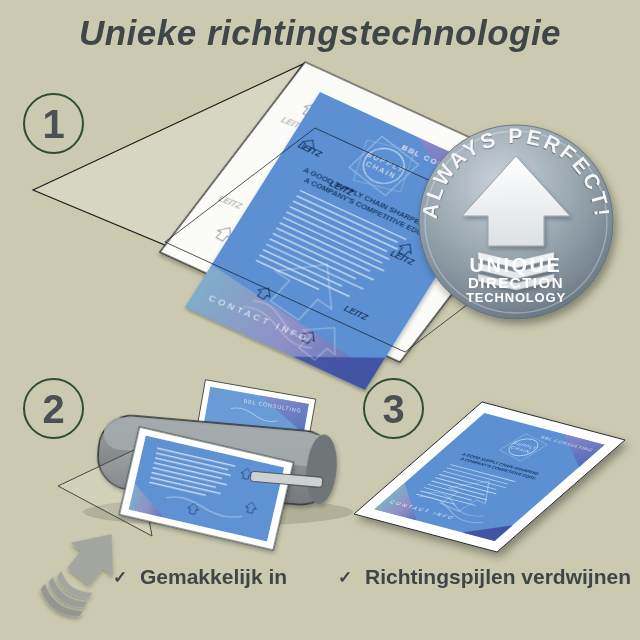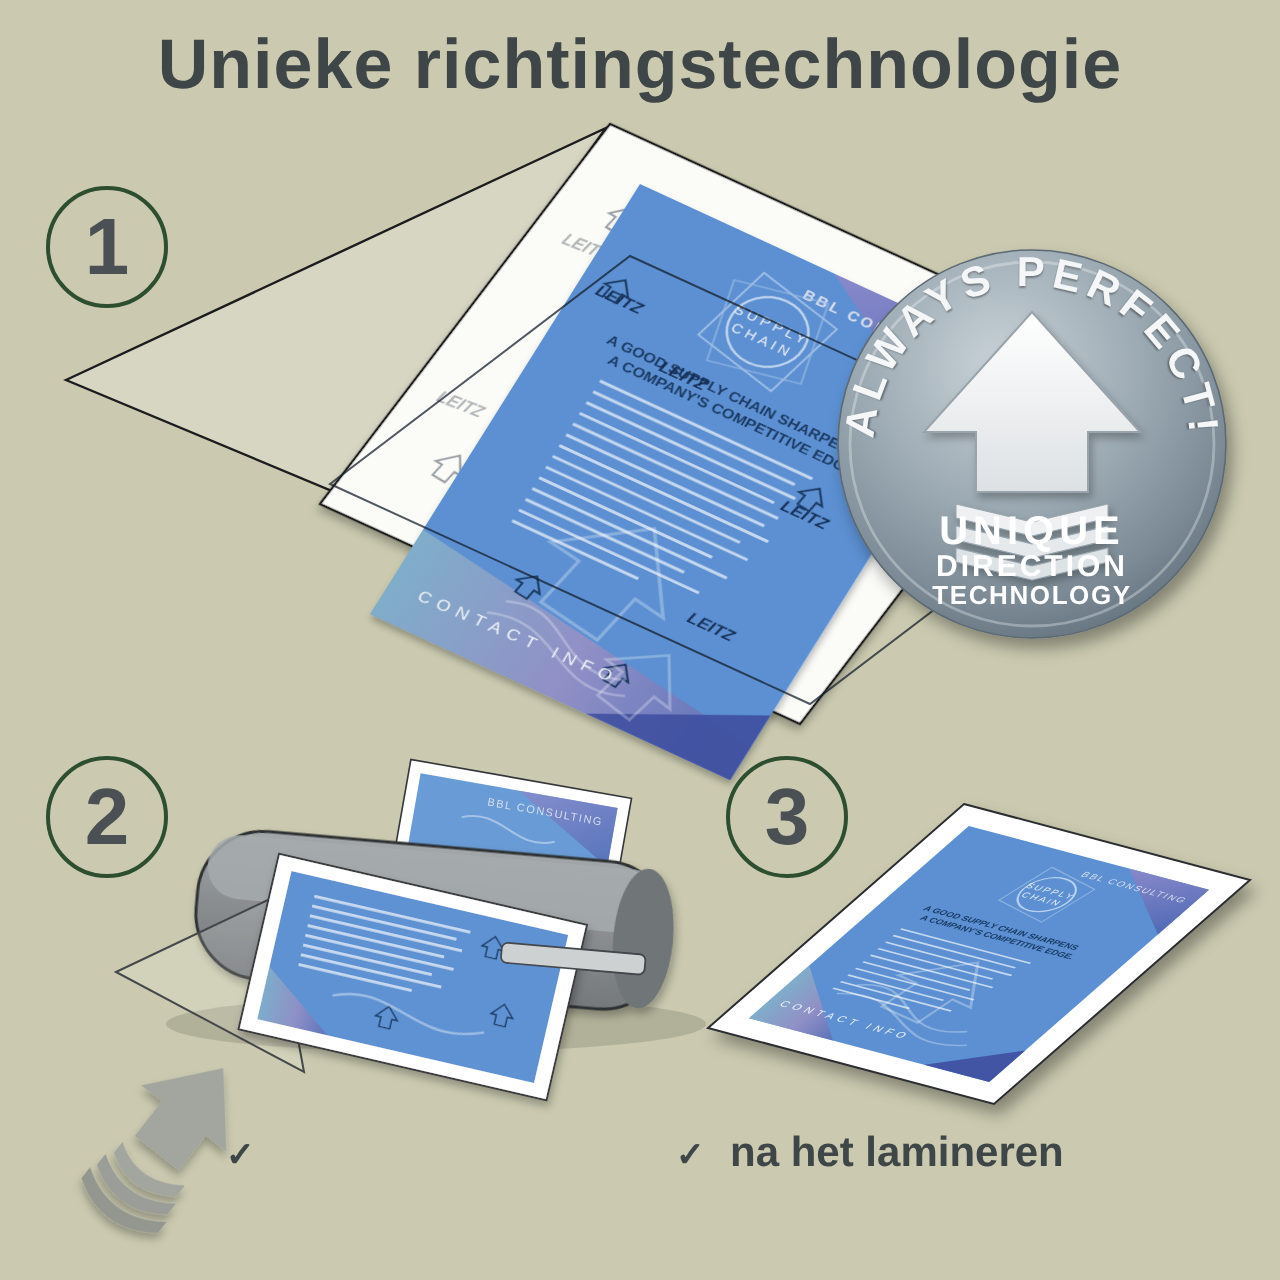--- a/index.html
+++ b/index.html
@@ -5,20 +5,21 @@
   html,body{margin:0;padding:0;}
   .canvas{
     position:relative;width:640px;height:640px;overflow:hidden;
     background:#cbcab0;
     font-family:"Liberation Sans",sans-serif;
   }
   .title{
     position:absolute;left:0;top:13px;width:640px;
     text-align:center;font-size:35px;font-weight:bold;color:#3f4647;
     letter-spacing:0.5px;
+    font-style:italic;
   }
   .step-circle{
     position:absolute;width:57px;height:57px;border-radius:50%;
     border:2.5px solid #2e4e30;display:flex;align-items:center;justify-content:center;
   }
   .step-circle .num{
     font-size:40px;font-weight:bold;color:#4b5054;line-height:1;
   }
   .circle-1{left:23px;top:93px;}
   .circle-2{left:23px;top:378px;}
@@ -284,22 +285,23 @@
   <div class="step-circle circle-2">
     <span class="num">2</span>
   </div>
   <div class="step-circle circle-3">
     <span class="num">3</span>
   </div>
 
   <div class="caption caption-2">
     <span class="check">✓</span>
     <div class="lines">
+      <div>Gemakkelijk in</div>
     </div>
   </div>
   <div class="caption caption-3">
     <span class="check">✓</span>
     <div class="lines">
-      <div>na het lamineren</div>
+      <div>Richtingspijlen verdwijnen</div>
     </div>
   </div>
 
 </div>
 
 </body></html>

